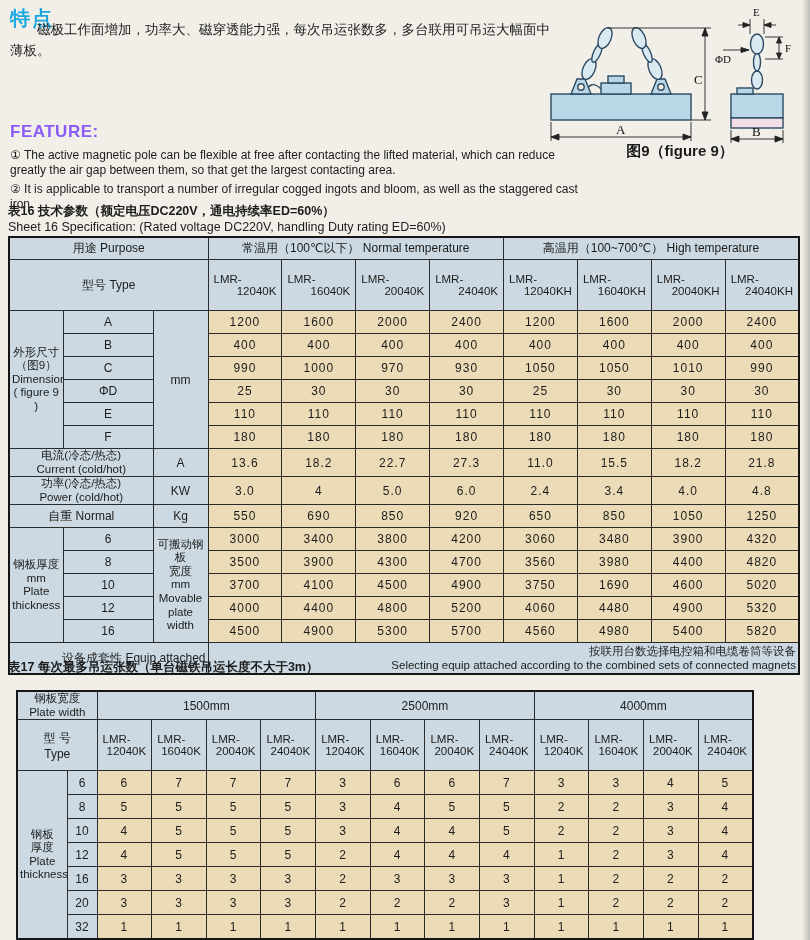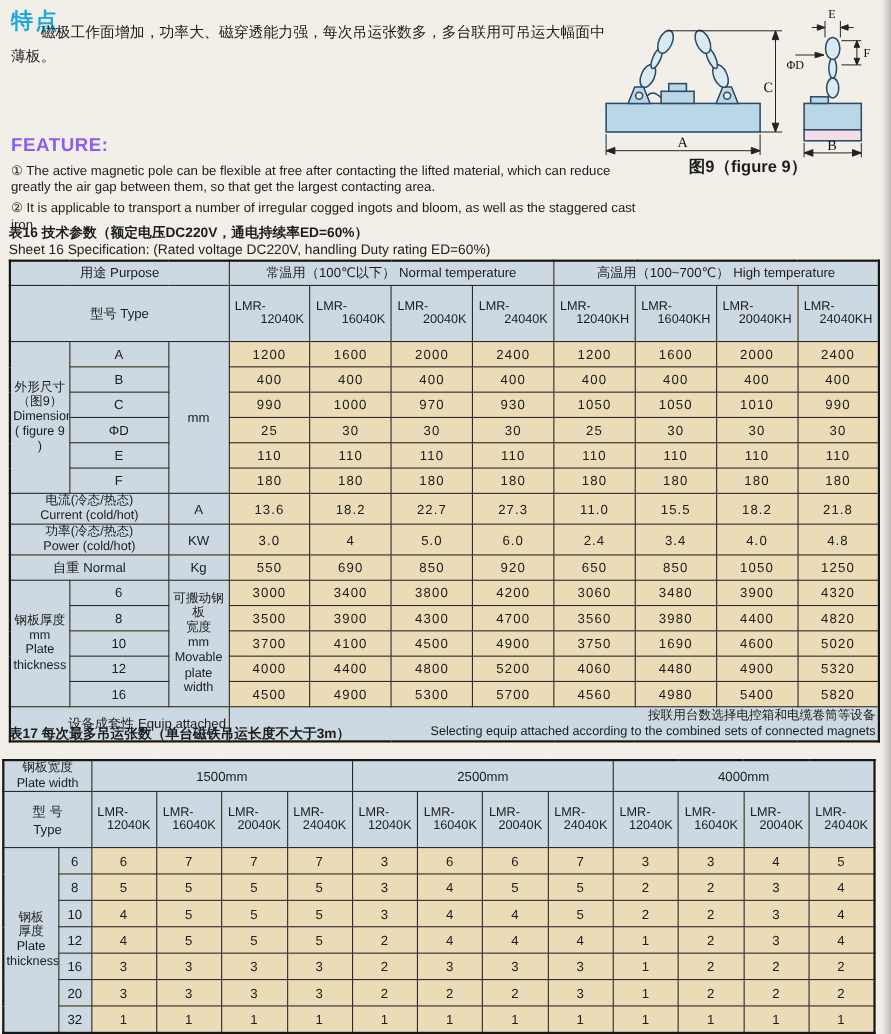--- a/index.html
+++ b/index.html
@@ -27,21 +27,21 @@
 
   
   .tbl-title{font-size:12.5px;line-height:1.25;}
   .tbl-title .cn{font-weight:bold;}
   #t16-title{left:8px;top:204px;}
   #t17-title{left:8px;top:660px;}
 
   
   table{border-collapse:collapse;table-layout:fixed;background:#ebdbb7;}
   #t16{left:8px;top:236px;width:792px;border:2px solid #161616;}
-  #t17{left:2px;top:690px;width:794px;border:2px solid #161616;}
+  #t17{left:16px;top:690px;width:738px;border:2px solid #161616;}
   td{border:1px solid #2b2b2b;text-align:center;vertical-align:middle;
      font-size:12px;padding:0 2px;overflow:hidden;}
   .hdr{background:#ccd9e2;}
   .dat{background:#ebdbb7;letter-spacing:1px;}
   .lab{font-size:11.5px;line-height:1.18;}
   .r-h1 td{height:21px;}
   .r-h2 td{height:46px;}
   #t16 tr.dr td{height:22px;}
   #t16 tr.equip td{height:30px;text-align:right;}
   #t17 tr.dr td{height:23px;}

